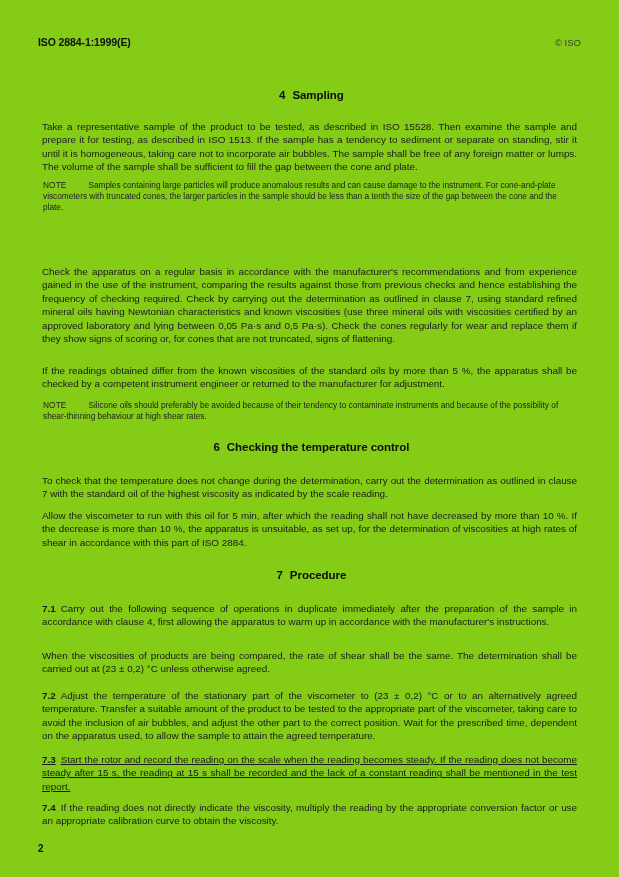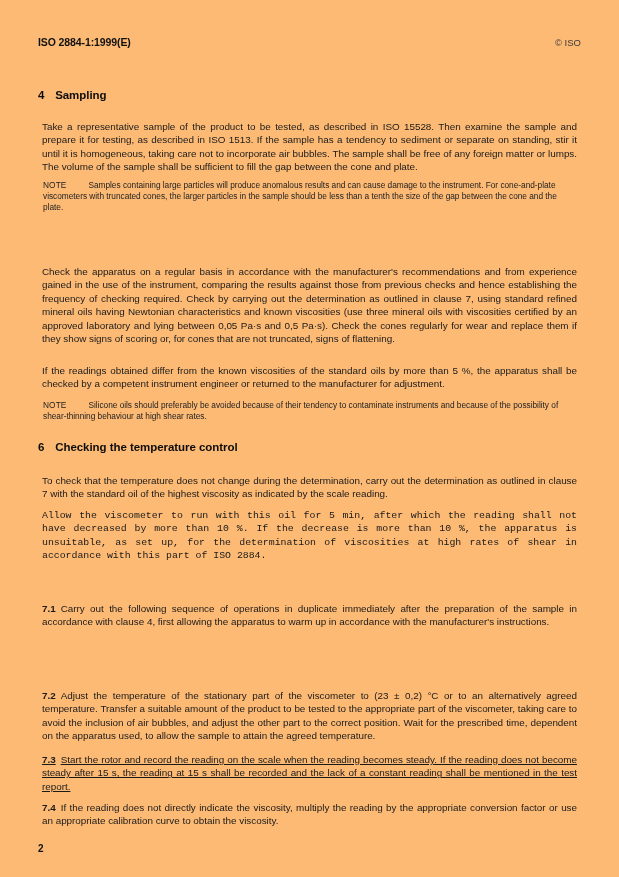--- a/index.html
+++ b/index.html
@@ -14,21 +14,21 @@
     position: relative;
     font-family: "Liberation Sans", sans-serif;
     color: #1a1a1a;
     overflow: hidden;
   }
   .page {
     position: absolute;
     left: 0; top: 0;
     width: 619px;
     height: 877px;
-    background: #fdba74;
+    background: #84cc16;
   }
 
   
   .runhead {
     position: absolute;
     left: 38px;
     top: 36px;
     width: 543px;
     height: 14px;
   }
@@ -60,20 +60,21 @@
   }
 
   h2.clause {
     margin: 0;
     font-size: 11.5px;
     font-weight: bold;
     color: #0d0d0d;
     letter-spacing: -0.05px;
     line-height: 14px;
     white-space: nowrap;
+    text-align: center;
   }
   h2.clause .num {
     display: inline-block;
     min-width: 14px;
   }
 
   p.para {
     margin: 4px;
     font-size: 9.9px;
     line-height: 13.4px;
@@ -166,31 +167,40 @@
     <h2 class="clause">
       <span class="num">6</span>
       <span>Checking the temperature control</span>
     </h2>
   </div>
 
   <div class="block" style="top:470px;">
     <p class="para last-left">To check that the temperature does not change during the determination, carry out the determination as outlined in clause 7 with the standard oil of the highest viscosity as indicated by the scale reading.</p>
   </div>
 
-  <div class="block" style="top:505px;font-family:Liberation Mono, monospace;">
+  <div class="block" style="top:505px;">
     <p class="para last-left">Allow the viscometer to run with this oil for 5 min, after which the reading shall not have decreased by more than 10 %. If the decrease is more than 10 %, the apparatus is unsuitable, as set up, for the determination of viscosities at high rates of shear in accordance with this part of ISO 2884.</p>
   </div>
 
+  <div class="block" style="top:568px;">
+    <h2 class="clause">
+      <span class="num">7</span>
+      <span>Procedure</span>
+    </h2>
+  </div>
 
   <div class="block" style="top:598px;">
     <p class="para last-left">
       <span class="lead">7.1</span><span class="lead-gap"></span><span>Carry out the following sequence of operations in duplicate immediately after the preparation of the sample in accordance with clause 4, first allowing the apparatus to warm up in accordance with the manufacturer's instructions.</span>
     </p>
   </div>
 
+  <div class="block" style="top:645px;">
+    <p class="para last-left">When the viscosities of products are being compared, the rate of shear shall be the same. The determination shall be carried out at (23 ± 0,2) °C unless otherwise agreed.</p>
+  </div>
 
   <div class="block" style="top:685px;">
     <p class="para last-left">
       <span class="lead">7.2</span><span class="lead-gap"></span><span>Adjust the temperature of the stationary part of the viscometer to (23 ± 0,2) °C or to an alternatively agreed temperature. Transfer a suitable amount of the product to be tested to the appropriate part of the viscometer, taking care to avoid the inclusion of air bubbles, and adjust the other part to the correct position. Wait for the prescribed time, dependent on the apparatus used, to allow the sample to attain the agreed temperature.</span>
     </p>
   </div>
 
   <div class="block" style="top:749px;text-decoration:underline;">
     <p class="para last-left">
       <span class="lead">7.3</span><span class="lead-gap"></span><span>Start the rotor and record the reading on the scale when the reading becomes steady. If the reading does not become steady after 15 s, the reading at 15 s shall be recorded and the lack of a constant reading shall be mentioned in the test report.</span>

